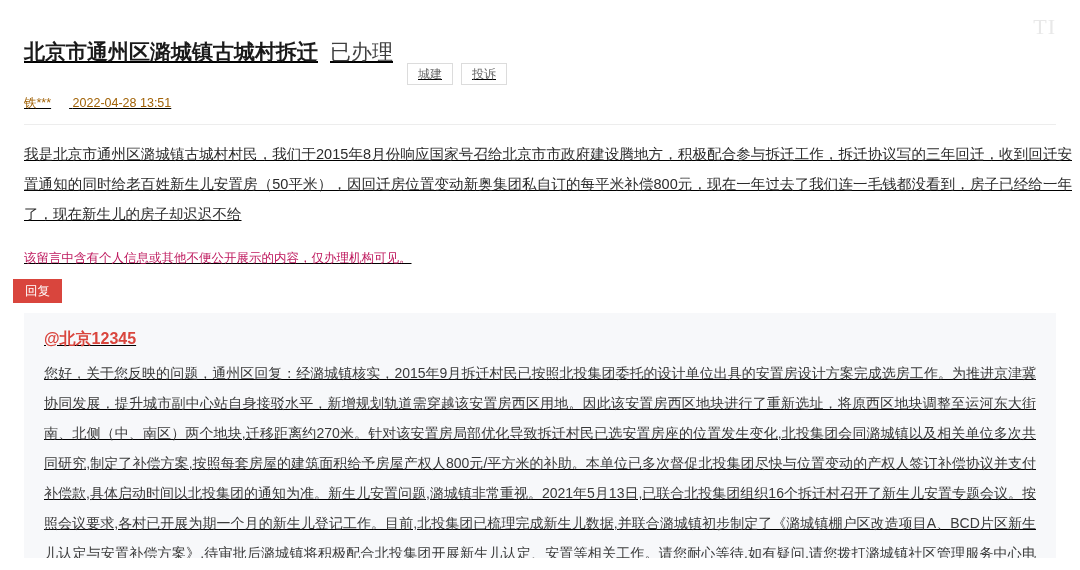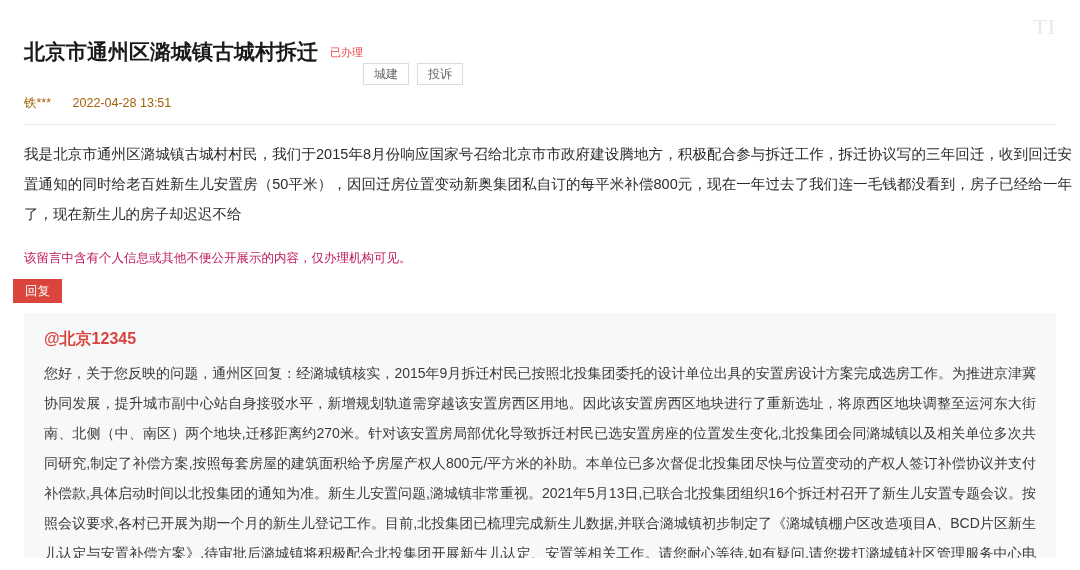--- a/index.html
+++ b/index.html
@@ -10,20 +10,21 @@
     height: 570px;
     background: #ffffff;
     font-family: "Liberation Sans", sans-serif;
   }
   .page {
     position: relative;
     width: 1080px;
     height: 558px;
     background: #ffffff;
     overflow: hidden;
+    text-decoration: underline;
   }
   .watermark {
     position: absolute;
     top: 14px;
     right: 24px;
     font-size: 22px;
     color: #e8e8e8;
     letter-spacing: 1px;
     font-family: "Liberation Serif", serif;
     user-select: none;
@@ -35,23 +36,23 @@
     flex-wrap: wrap;
   }
   .title {
     font-size: 21px;
     font-weight: bold;
     color: #1a1a1a;
     line-height: 30px;
     margin-right: 12px;
   }
   .status {
-    color: #ef4444;
-    font-size: 11px;
-    margin-right: 0;
+    color: #404040;
+    font-size: 21px;
+    margin-right: 14px;
     line-height: 30px;
   }
   .tag {
     display: inline-block;
     border: 1px solid #dcdcdc;
     color: #666;
     font-size: 12px;
     padding: 2px 10px;
     margin-right: 8px;
     background: #fff;

